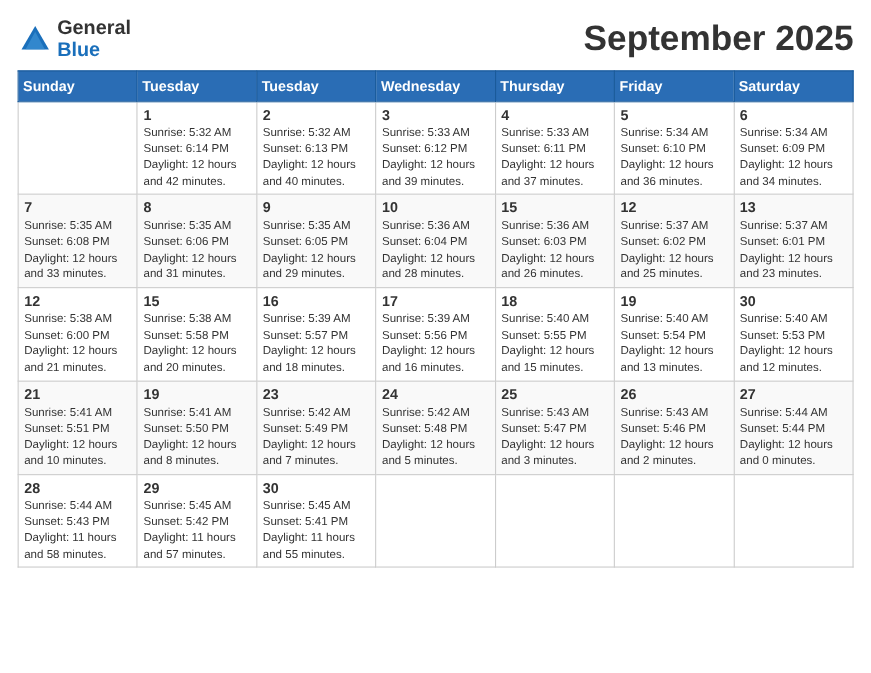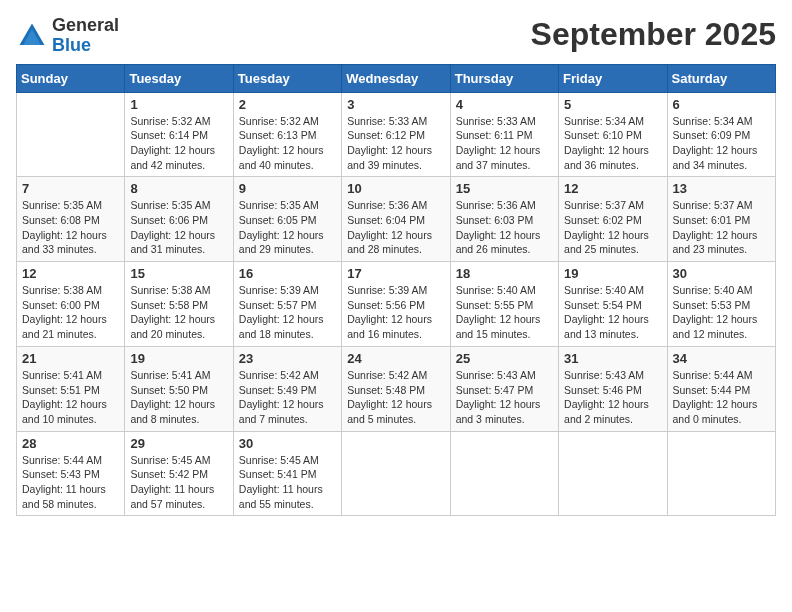--- a/index.html
+++ b/index.html
@@ -293,28 +293,28 @@
 and 5 minutes.</div>
         </td>
         <td>
           <span class="day-num">25</span>
           <div class="day-info" style="white-space: pre-line;">Sunrise: 5:43 AM
 Sunset: 5:47 PM
 Daylight: 12 hours
 and 3 minutes.</div>
         </td>
         <td>
-          <span class="day-num">31</span>
+          <span class="day-num">26</span>
           <div class="day-info" style="white-space: pre-line;">Sunrise: 5:43 AM
 Sunset: 5:46 PM
 Daylight: 12 hours
 and 2 minutes.</div>
         </td>
         <td>
-          <span class="day-num">34</span>
+          <span class="day-num">27</span>
           <div class="day-info" style="white-space: pre-line;">Sunrise: 5:44 AM
 Sunset: 5:44 PM
 Daylight: 12 hours
 and 0 minutes.</div>
         </td>
       </tr>
       <tr>
         <td>
           <span class="day-num">28</span>
           <div class="day-info" style="white-space: pre-line;">Sunrise: 5:44 AM

